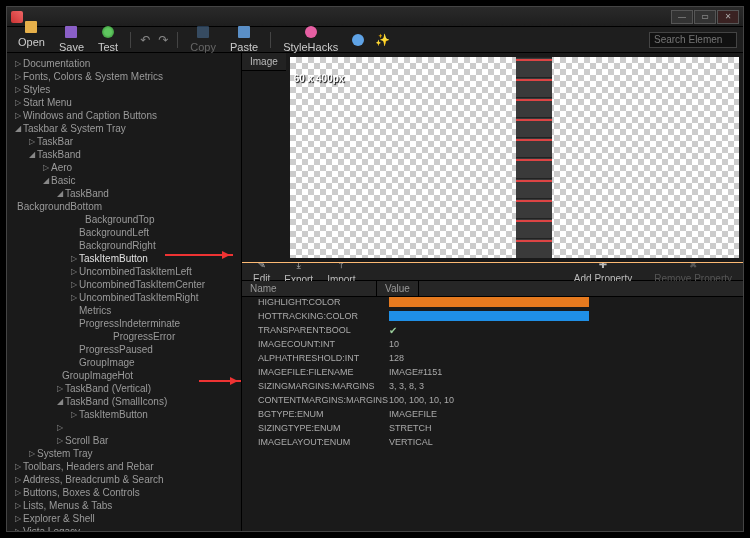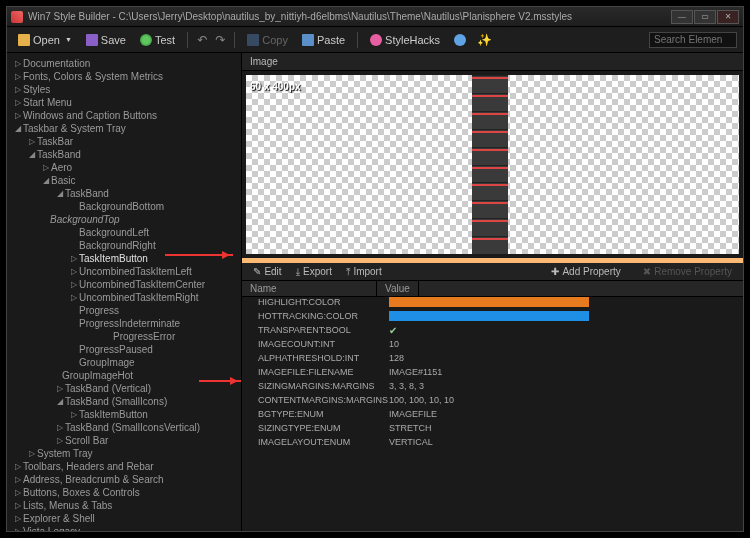--- a/index.html
+++ b/index.html
@@ -4,42 +4,42 @@
 <style>
 * { margin: 0; padding: 0; box-sizing: border-box; font-family: "Segoe UI", Tahoma, sans-serif; }
 body { background: #000; width: 750px; height: 538px; overflow: hidden; }
 .window { position: absolute; left: 6px; top: 6px; width: 738px; height: 526px; background: #1a1a1a; border: 1px solid #444; box-shadow: 0 0 6px rgba(0,0,0,.8); display: flex; flex-direction: column; }
 .titlebar { height: 20px; background: linear-gradient(#2a2a2a,#1e1e1e); display: flex; align-items: center; padding: 0 4px; color: #aaa; font-size: 10px; border-bottom: 1px solid #000; }
 .titlebar .icon { width: 12px; height: 12px; background: linear-gradient(45deg,#c33,#e66); margin-right: 5px; border-radius: 2px; }
 .titlebar .spacer { flex: 1; }
 .winbtn { width: 22px; height: 14px; margin-left: 1px; background: #333; border: 1px solid #555; display: flex; align-items: center; justify-content: center; color: #aaa; font-size: 8px; }
 .winbtn.close { background: #3a2222; }
 .toolbar { height: 26px; background: #1e1e1e; border-bottom: 1px solid #000; display: flex; align-items: center; padding: 0 6px; gap: 4px; color: #ccc; font-size: 11px; }
-.tbtn { display: flex; align-items: center; gap: 3px; padding: 2px 5px; cursor: pointer; }
+.tbtn { display: flex; align-items: center; gap: 3px; padding: 2px 5px; cursor: pointer; flex-direction: column; }
 .tbtn .ic { width: 12px; height: 12px; display: inline-block; }
 .ic-open { background: #e6b04a; border-radius: 1px; }
 .ic-save { background: #8a5fc7; border-radius: 1px; }
 .ic-test { background: radial-gradient(circle,#5fc75f 40%,#2a7a2a); border-radius: 50%; }
 .ic-copy,.ic-paste { background: #5a8fc7; border-radius: 1px; }
 .ic-sh { background: #e65fa3; border-radius: 50%; }
 .ic-help { background: #5fa3e6; border-radius: 50%; }
 .sep { width: 1px; height: 16px; background: #444; margin: 0 3px; }
 .arrow { color: #888; font-size: 12px; padding: 0 2px; cursor: pointer; }
 .search { margin-left: auto; width: 88px; height: 16px; background: #111; border: 1px solid #444; color: #888; font-size: 10px; padding: 0 4px; }
 .body { flex: 1; display: flex; overflow: hidden; }
 .tree { width: 235px; background: #1a1a1a; border-right: 1px solid #000; overflow: auto; padding: 4px 0; color: #9a9a9a; font-size: 10px; position: relative; }
 .tree .row { display: flex; align-items: center; height: 13px; line-height: 13px; white-space: nowrap; cursor: pointer; }
 .tree .row .tw { width: 10px; text-align: center; color: #888; font-size: 8px; }
 .tree .row.sel { color: #e0e0e0; }
 .right { flex: 1; display: flex; flex-direction: column; background: #1a1a1a; }
-.imgpanel { height: 210px; display: flex; flex-direction: column; border-bottom: 5px solid #fdba74; }
+.imgpanel { height: 210px; display: flex; flex-direction: row; border-bottom: 1px solid #fdba74; }
 .panelhdr { height: 18px; background: #222; border-bottom: 1px solid #000; display: flex; align-items: center; padding: 0 8px; color: #bbb; font-size: 10px; gap: 10px; }
 .preview { flex: 1; position: relative; background: #1a1a1a; padding: 4px; }
 .checker { position: absolute; inset: 4px; background-image: linear-gradient(45deg,#ccc 25%,transparent 25%),linear-gradient(-45deg,#ccc 25%,transparent 25%),linear-gradient(45deg,transparent 75%,#ccc 75%),linear-gradient(-45deg,transparent 75%,#ccc 75%); background-size: 12px 12px; background-position: 0 0,0 6px,6px -6px,-6px 0; background-color: #fff; }
-.dimlabel { position: absolute; left: 8px; top: 10px; color: #fff; font-size: 10px; font-weight: bold; text-shadow: 1px 1px 1px #000; }
+.dimlabel { position: absolute; left: 8px; top: 20px; color: #fff; font-size: 10px; font-weight: bold; text-shadow: 1px 1px 1px #000; }
 .stripes { position: absolute; left: 230px; top: 4px; width: 36px; bottom: 4px; background: #3a3a3a; display: flex; flex-direction: column; }
 .stripes .s { flex: 1; border-top: 1px solid #222; position: relative; }
 .stripes .s::after { content: ""; position: absolute; left: 0; right: 0; top: 1px; height: 2px; background: #d44; }
 .proppanel { flex: 1; display: flex; flex-direction: column; overflow: hidden; }
 .propbar { height: 18px; background: #222; display: flex; align-items: center; padding: 0 6px; color: #bbb; font-size: 10px; gap: 4px; border-bottom: 1px solid #000; }
 .propbar .r { margin-left: auto; display: flex; gap: 12px; }
 .propbar .rm { color: #555; }
 .cols { height: 16px; background: #262626; display: flex; color: #999; font-size: 10px; border-bottom: 1px solid #000; }
 .cols div { padding: 2px 8px; border-right: 1px solid #000; }
 .cols .c1 { width: 135px; }
@@ -51,21 +51,20 @@
 .redarrow { position: absolute; height: 2px; background: #e33; }
 .redarrow::after { content: ""; position: absolute; right: -1px; top: -3px; border: 4px solid transparent; border-left: 8px solid #e33; }
 .tick { color: #9c9; font-size: 10px; }
 </style>
 </head>
 <body>
 
 <div class="window">
   <div class="titlebar">
     <span class="icon"></span>
-    <span>Win7 Style Builder - C:\Users\Jerry\Desktop\nautilus_by_nittiyh-d6elbms\Nautilus\Theme\Nautilus\Planisphere V2.msstyles</span>
     <span class="spacer"></span>
     <span class="winbtn">—</span>
     <span class="winbtn">▭</span>
     <span class="winbtn close">✕</span>
   </div>
 
   <div class="toolbar">
     <span class="tbtn">
         <span class="ic ic-open"></span>
         <span>Open</span>
@@ -144,25 +143,25 @@
           <span>Aero</span>
         </div>
         <div class="row" style="padding-left: 34px;">
           <span class="tw">◢</span>
           <span>Basic</span>
         </div>
         <div class="row" style="padding-left: 48px;">
           <span class="tw">◢</span>
           <span>TaskBand</span>
         </div>
-        <div class="row" style="padding-left: 62px;">
+        <div class="row" style="">
           <span class="tw"></span>
           <span>BackgroundBottom</span>
         </div>
-        <div class="row" style="padding-left: 33px; font-style: italic;">
+        <div class="row" style="padding-left: 68px;">
           <span class="tw"></span>
           <span>BackgroundTop</span>
         </div>
         <div class="row" style="padding-left: 62px;">
           <span class="tw"></span>
           <span>BackgroundLeft</span>
         </div>
         <div class="row" style="padding-left: 62px;">
           <span class="tw"></span>
           <span>BackgroundRight</span>
@@ -178,21 +177,21 @@
         <div class="row" style="padding-left: 62px;">
           <span class="tw">▷</span>
           <span>UncombinedTaskItemCenter</span>
         </div>
         <div class="row" style="padding-left: 62px;">
           <span class="tw">▷</span>
           <span>UncombinedTaskItemRight</span>
         </div>
         <div class="row" style="padding-left: 62px;">
           <span class="tw"></span>
-          <span>Progress</span>
+          <span>Metrics</span>
         </div>
         <div class="row" style="padding-left: 62px;">
           <span class="tw"></span>
           <span>ProgressIndeterminate</span>
         </div>
         <div class="row" style="padding-left: 96px;">
           <span class="tw"></span>
           <span>ProgressError</span>
         </div>
         <div class="row" style="padding-left: 62px;">
@@ -214,21 +213,20 @@
         <div class="row" style="padding-left: 48px;">
           <span class="tw">◢</span>
           <span>TaskBand (SmallIcons)</span>
         </div>
         <div class="row" style="padding-left: 62px;">
           <span class="tw">▷</span>
           <span>TaskItemButton</span>
         </div>
         <div class="row" style="padding-left: 48px;">
           <span class="tw">▷</span>
-          <span>TaskBand (SmallIconsVertical)</span>
         </div>
         <div class="row" style="padding-left: 48px;">
           <span class="tw">▷</span>
           <span>Scroll Bar</span>
         </div>
         <div class="row" style="padding-left: 20px;">
           <span class="tw">▷</span>
           <span>System Tray</span>
         </div>
         <div class="row" style="padding-left: 6px;">

